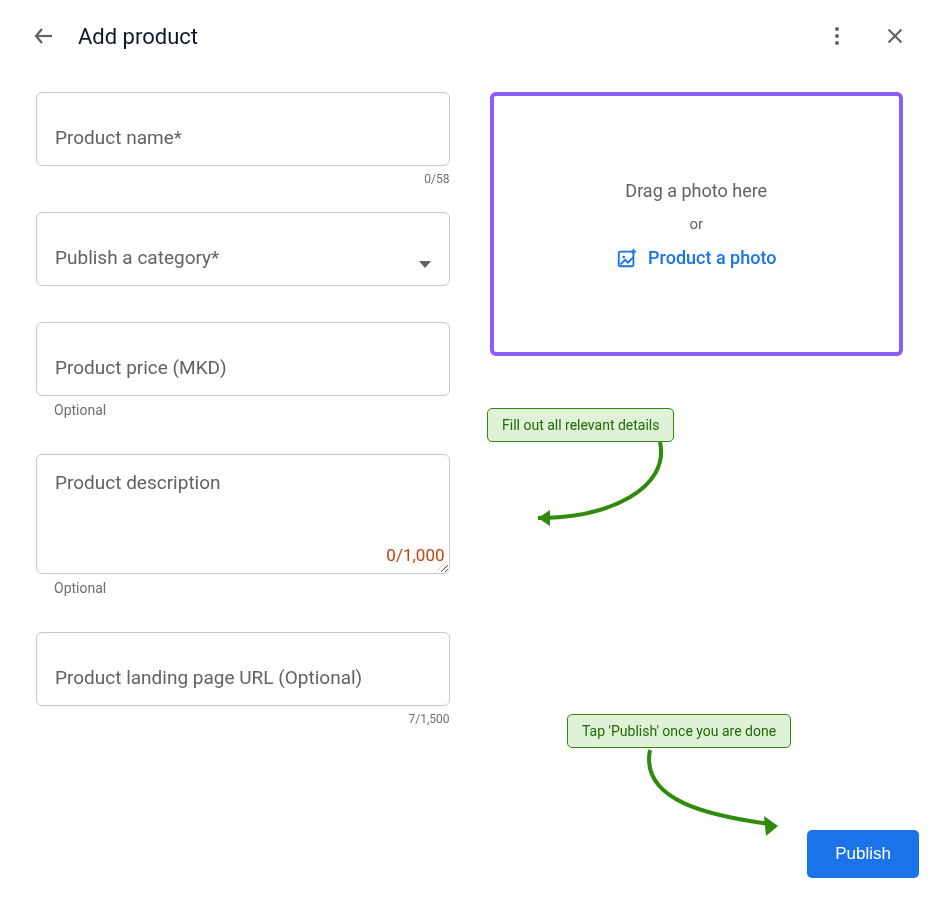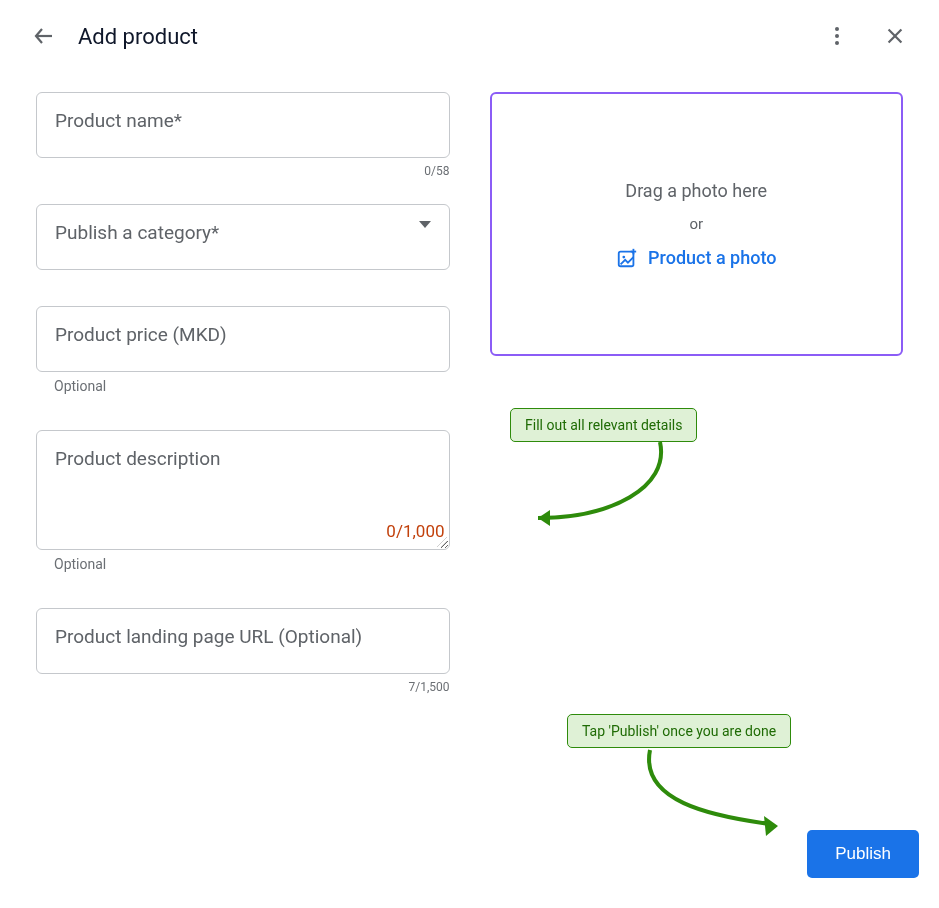--- a/index.html
+++ b/index.html
@@ -44,23 +44,23 @@
     padding: 20px 36px 0 36px;
     gap: 40px;
   }
   .left-col { width: 420px; }
   .right-col { width: 420px; position: relative; }
 
   .field-box {
     border: 1px solid #c5c8cc;
     border-radius: 6px;
     padding: 16px 18px;
-    height: 66px;
-    display: flex;
-    align-items: flex-start;
+    height: 74px;
+    display: flex;
+    align-items: flex-end;
     font-size: 19px;
     color: #5f6368;
     background: #fff;
     cursor: text;
   }
   .field-select { cursor: pointer; justify-content: space-between; }
   .field-textarea {
     height: 120px;
     align-items: flex-start;
     flex-direction: column;
@@ -90,21 +90,21 @@
   .helper {
     font-size: 14px;
     color: #6b6f74;
     margin-top: 6px;
     padding-left: 18px;
   }
   .field-group { margin-bottom: 36px; }
   .field-group.tight { margin-bottom: 26px; }
 
   .dropzone {
-    border: 2px solid #8b5cf6;
+    border: 4px solid #8b5cf6;
     border-radius: 6px;
     height: 264px;
     display: flex;
     flex-direction: column;
     align-items: center;
     justify-content: center;
     color: #5f6368;
     font-size: 18px;
   }
   .dropzone .or { margin: 14px 0; font-size: 15px; }
@@ -121,21 +121,21 @@
   .callout {
     position: absolute;
     background: #dff1d6;
     border: 1px solid #2e8b0b;
     border-radius: 5px;
     color: #1f6b05;
     font-size: 14px;
     padding: 8px 14px;
     white-space: nowrap;
   }
-  .callout-1 { left: 510px; top: 408px; }
+  .callout-1 { left: 487px; top: 408px; }
   .callout-2 { left: 567px; top: 714px; }
 
   .arrow-svg { position: absolute; pointer-events: none; }
 
   .publish-btn {
     position: absolute;
     right: 20px;
     bottom: 30px;
     background: #1a73e8;
     color: #fff;

